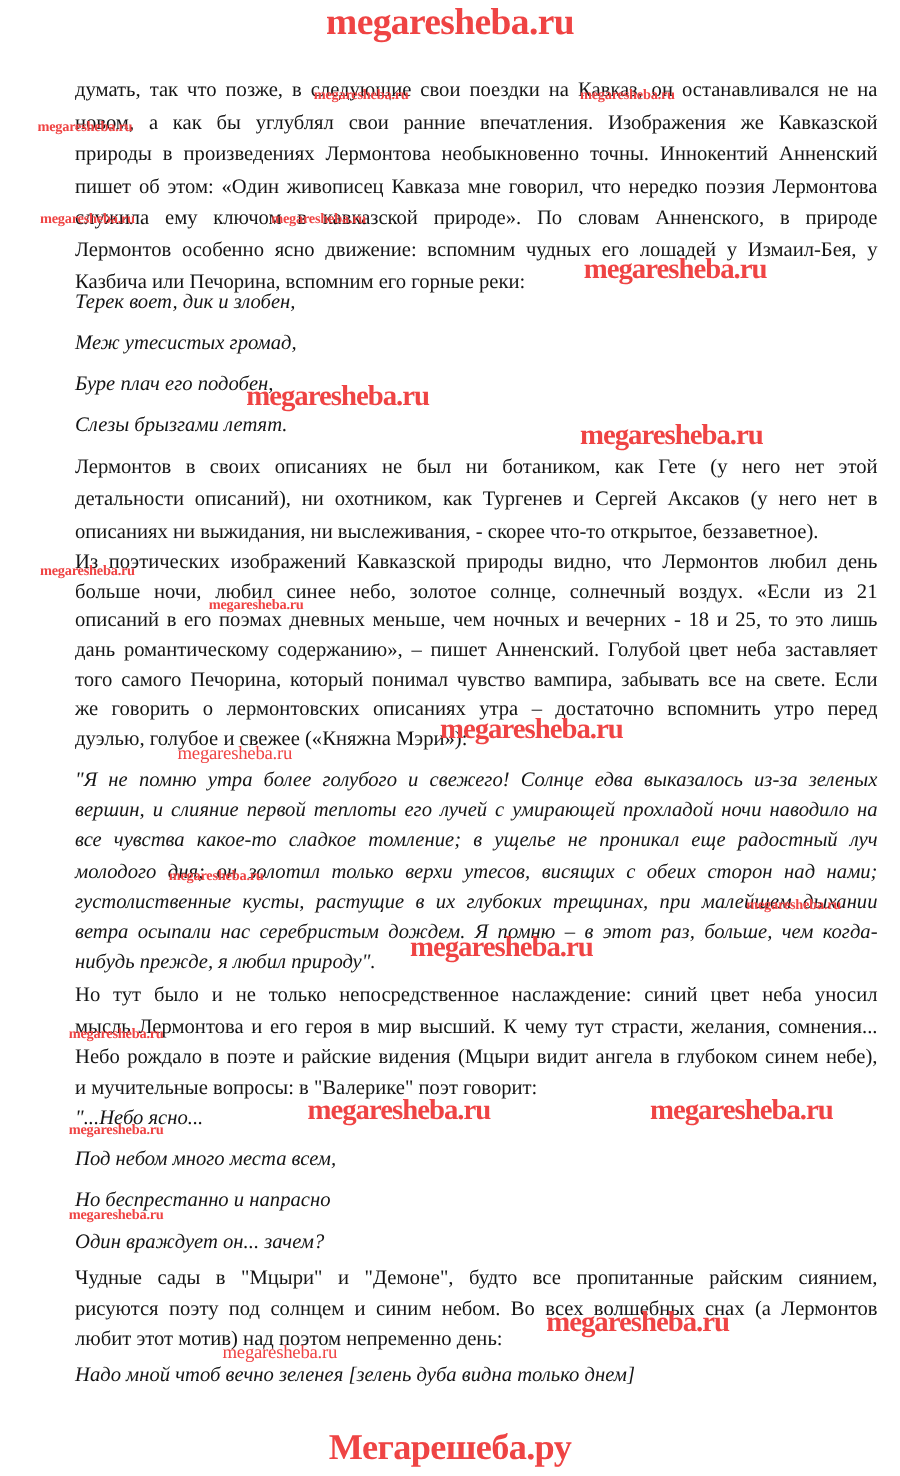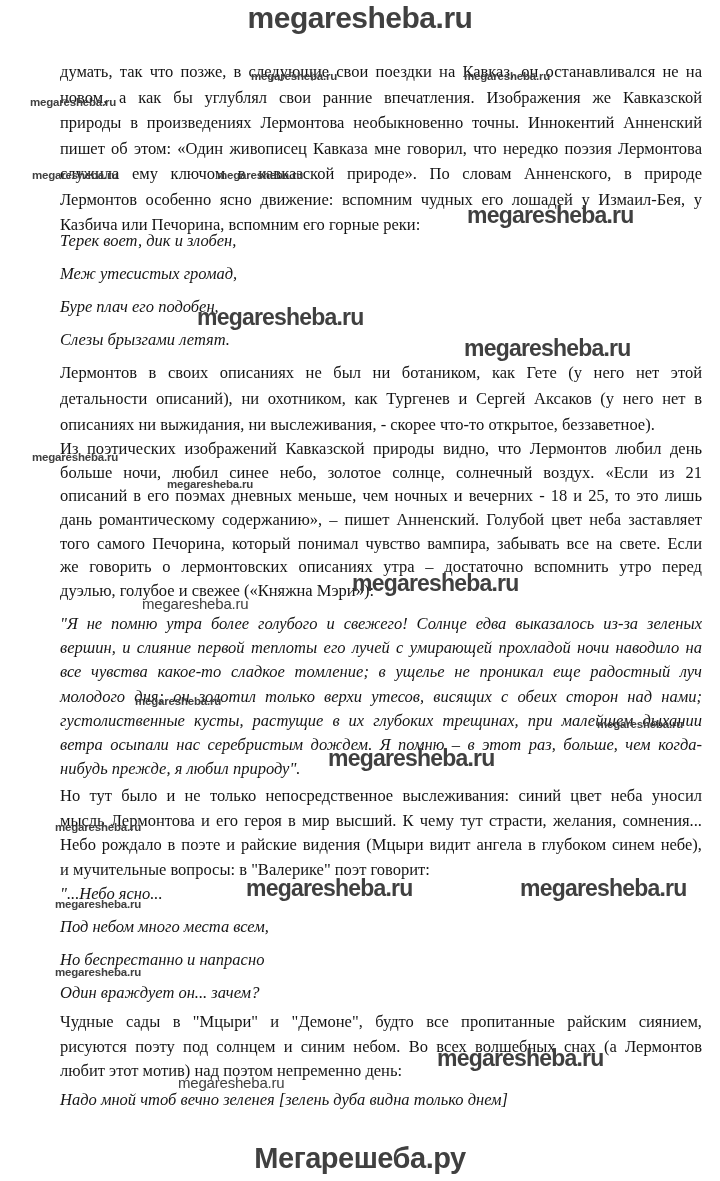--- a/index.html
+++ b/index.html
@@ -11,22 +11,22 @@
   .para { position:absolute; left:60px; width:642px; font-size:16.5px; }
   .para .line { height:var(--lh); line-height:var(--lh); overflow:visible; }
   .para .line.fill { text-align:justify; text-align-last:justify; }
   .italic { font-style:italic; }
   .poemline {
     position:absolute; left:60px; width:642px; font-size:16.5px;
     font-style:italic; line-height:20px;
   }
   
   .wm {
-    position:absolute; font-family:Liberation Sans, sans-serif;
-    font-weight:bold; color:#404040; white-space:nowrap;
+    position:absolute; font-family:Liberation Serif, serif;
+    font-weight:bold; color:#ef4444; white-space:nowrap;
   }
   .wm-sm { font-size:11.5px; letter-spacing:-0.2px; }
   .wm-md { font-size:15px; font-weight:normal; letter-spacing:-0.2px; }
   .wm-lg { font-size:23px; letter-spacing:-0.8px; }
   .wm-header { font-size:30px; letter-spacing:-0.5px; left:0; right:0; text-align:center; top:1px; }
   .wm-footer { font-size:29px; letter-spacing:-0.5px; left:0; right:0; text-align:center; top:1142px; }
 </style>
 </head>
 <body>
 
@@ -69,21 +69,21 @@
     <div class="line fill">"Я не помню утра более голубого и свежего! Солнце едва выказалось из-за зеленых</div>
     <div class="line fill">вершин, и слияние первой теплоты его лучей с умирающей прохладой ночи наводило на</div>
     <div class="line fill">все чувства какое-то сладкое томление; в ущелье не проникал еще радостный луч</div>
     <div class="line fill">молодого дня; он золотил только верхи утесов, висящих с обеих сторон над нами;</div>
     <div class="line fill">густолиственные кусты, растущие в их глубоких трещинах, при малейшем дыхании</div>
     <div class="line fill">ветра осыпали нас серебристым дождем. Я помню – в этот раз, больше, чем когда-</div>
     <div class="line">нибудь прежде, я любил природу".</div>
   </div>
 
   <div class="para prose" style="top:784px; --lh:24.7px">
-    <div class="line fill">Но тут было и не только непосредственное выслеживания: синий цвет неба уносил</div>
+    <div class="line fill">Но тут было и не только непосредственное наслаждение: синий цвет неба уносил</div>
     <div class="line fill">мысль Лермонтова и его героя в мир высший. К чему тут страсти, желания, сомнения...</div>
     <div class="line fill">Небо рождало в поэте и райские видения (Мцыри видит ангела в глубоком синем небе),</div>
     <div class="line">и мучительные вопросы: в "Валерике" поэт говорит:</div>
   </div>
 
   <div class="poemline" style="top:884px">"...Небо ясно...</div>
   <div class="poemline" style="top:917px">Под небом много места всем,</div>
   <div class="poemline" style="top:950px">Но беспрестанно и напрасно</div>
   <div class="poemline" style="top:983px">Один враждует он... зачем?</div>
 

